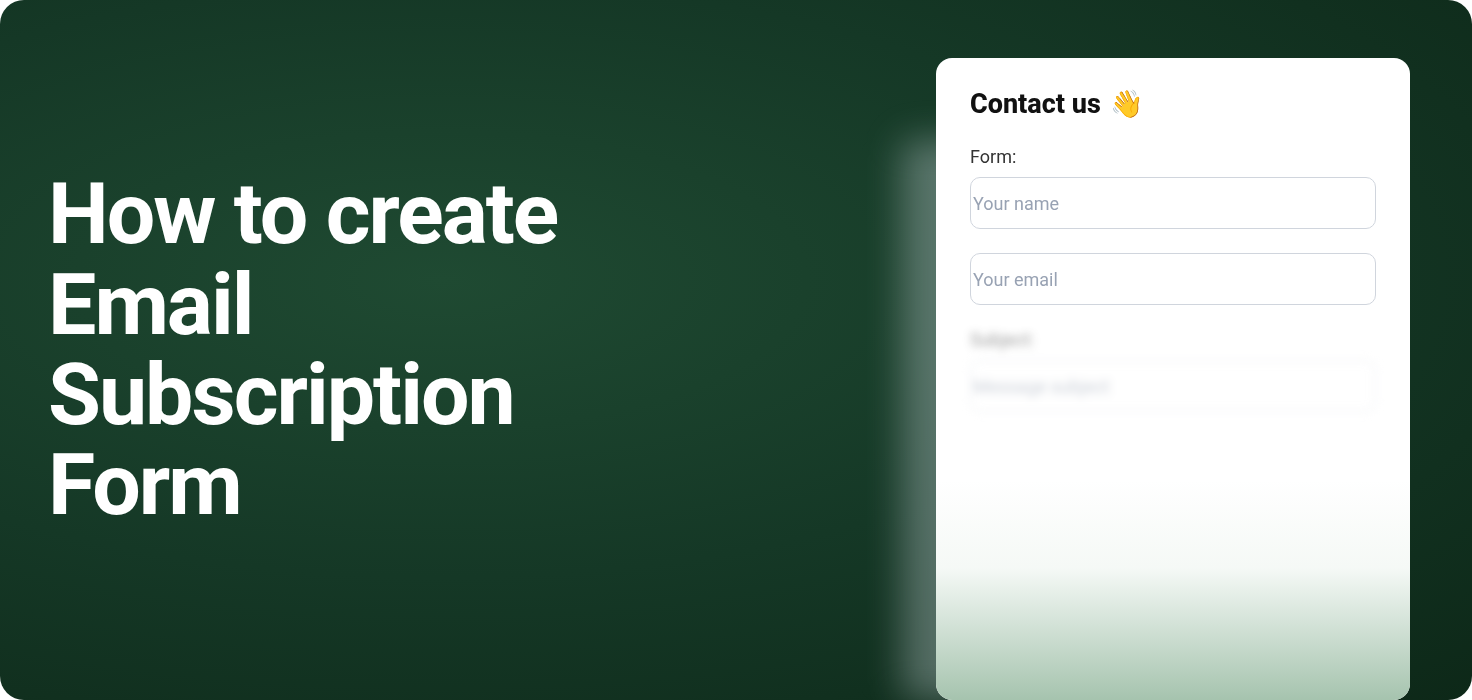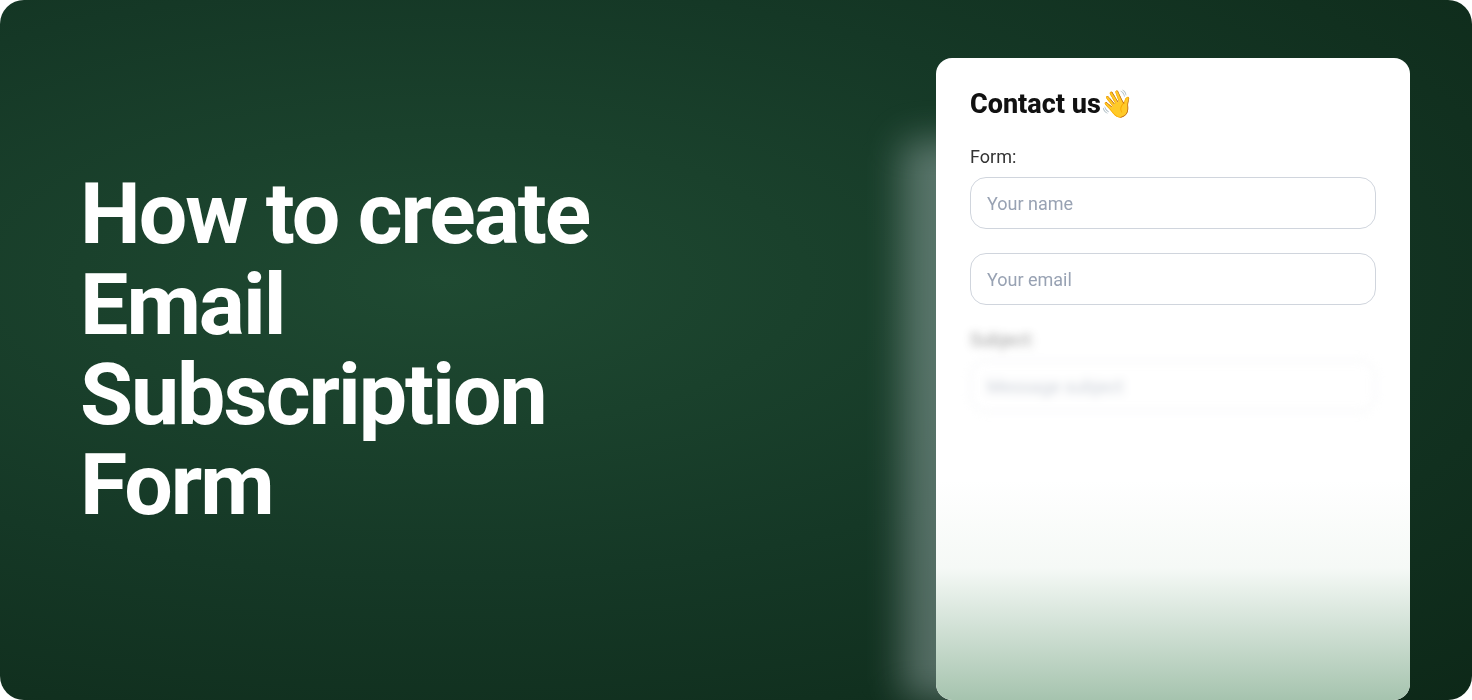--- a/index.html
+++ b/index.html
@@ -22,21 +22,21 @@
       display: flex;
       align-items: center;
       overflow: hidden;
     }
     .headline {
       color: #ffffff;
       font-size: 86px;
       font-weight: 700;
       line-height: 1.05;
       letter-spacing: -2px;
-      padding-left: 80px;
+      padding-left: 48px;
       max-width: 720px;
     }
     .blurred-bg {
       position: absolute;
       right: 130px;
       top: 140px;
       width: 440px;
       height: 560px;
       background: rgba(210, 220, 225, 0.35);
       border-radius: 12px;
@@ -52,21 +52,21 @@
       border-radius: 4px;
       filter: blur(10px);
     }
     .form-title {
       font-size: 27px;
       font-weight: 800;
       color: #111111;
       margin-bottom: 26px;
       display: flex;
       align-items: center;
-      gap: 0;
+      gap: 10px;
     }
     .wave-emoji {
       font-size: 27px;
     }
     .form-field {
       margin-bottom: 24px;
     }
     .field-label {
       display: block;
       font-size: 18px;
@@ -74,22 +74,22 @@
       margin-bottom: 10px;
       font-weight: 400;
     }
     .required-star {
       color: #e53935;
     }
     .form-input {
       width: 100%;
       height: 52px;
       border: 1.5px solid #d0d5dd;
-      border-radius: 16px;
-      padding: 0 16px;
+      border-radius: 10px;
+      padding: 0 2px;
       font-size: 18px;
       color: #333;
       font-family: inherit;
       outline: none;
     }
     .form-input::placeholder {
       color: #98a2b3;
       font-size: 18px;
     }
     .form-field-blurred {

